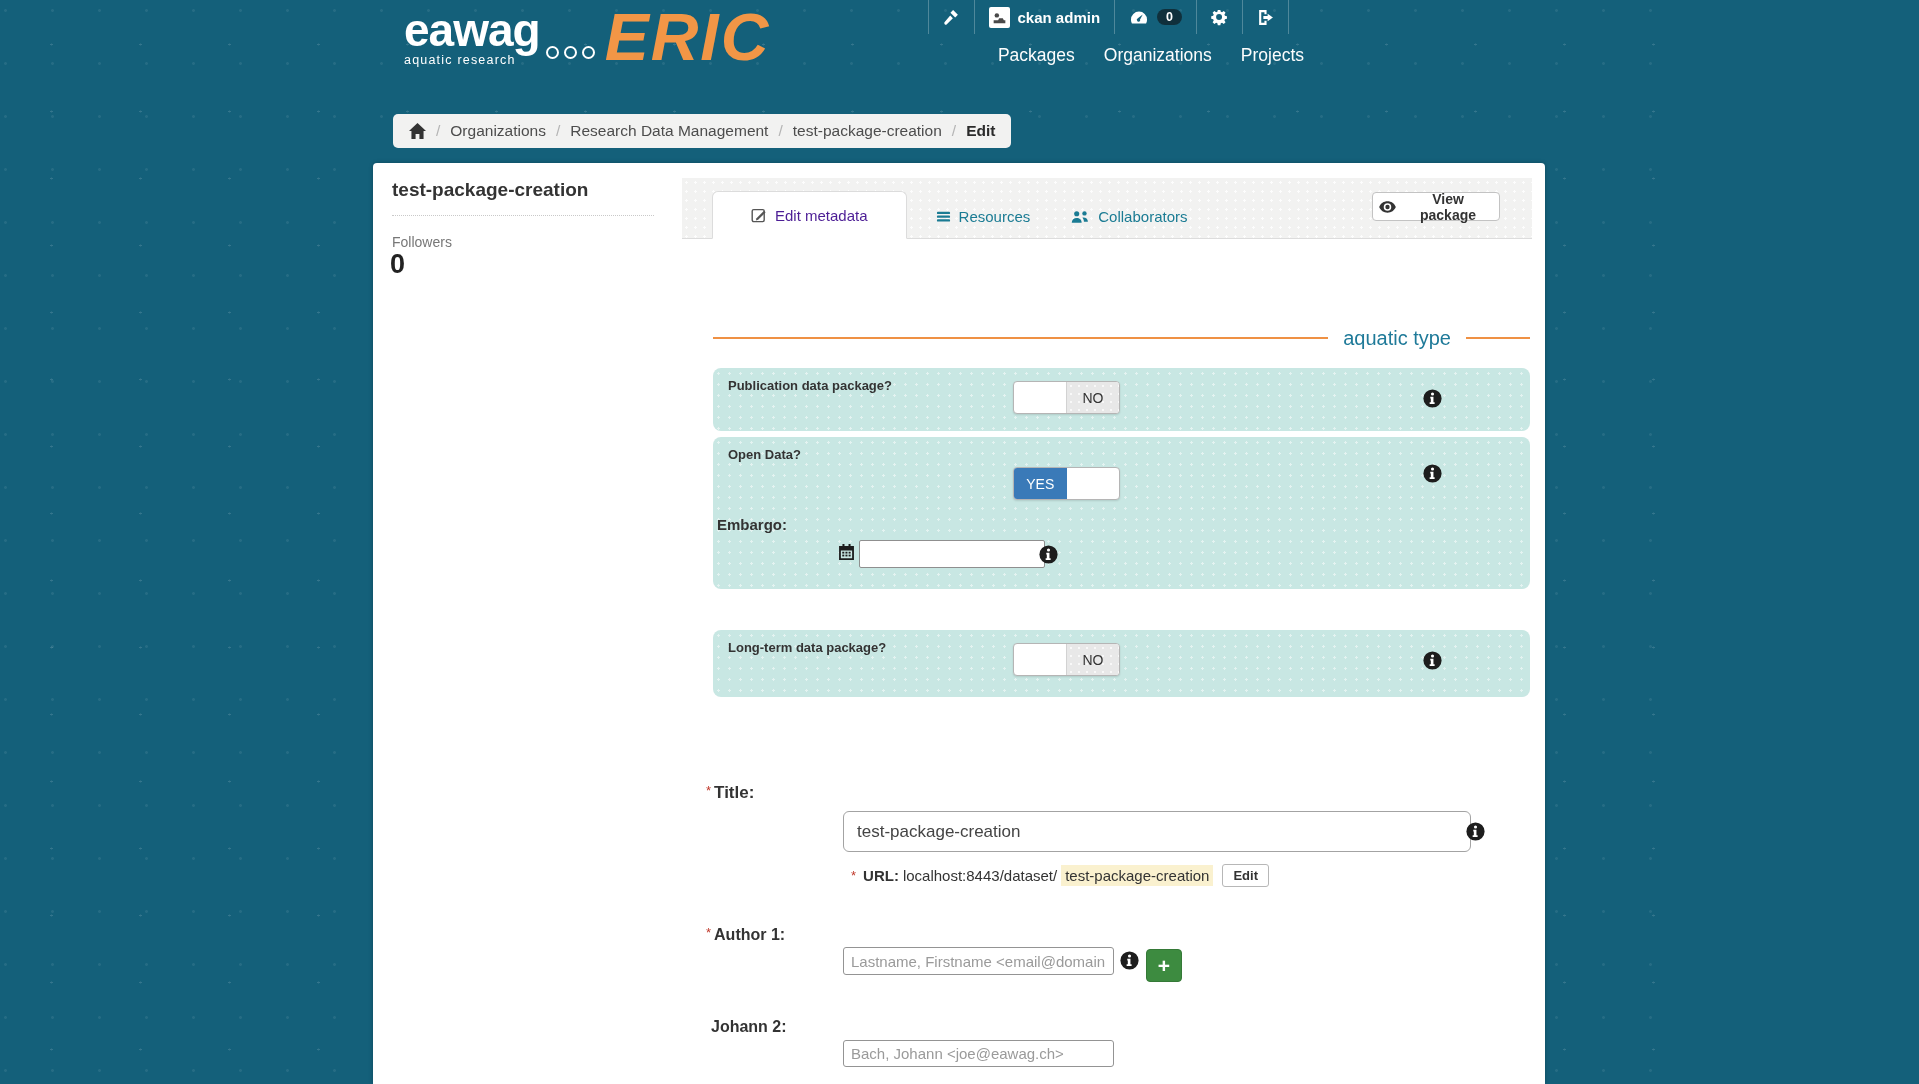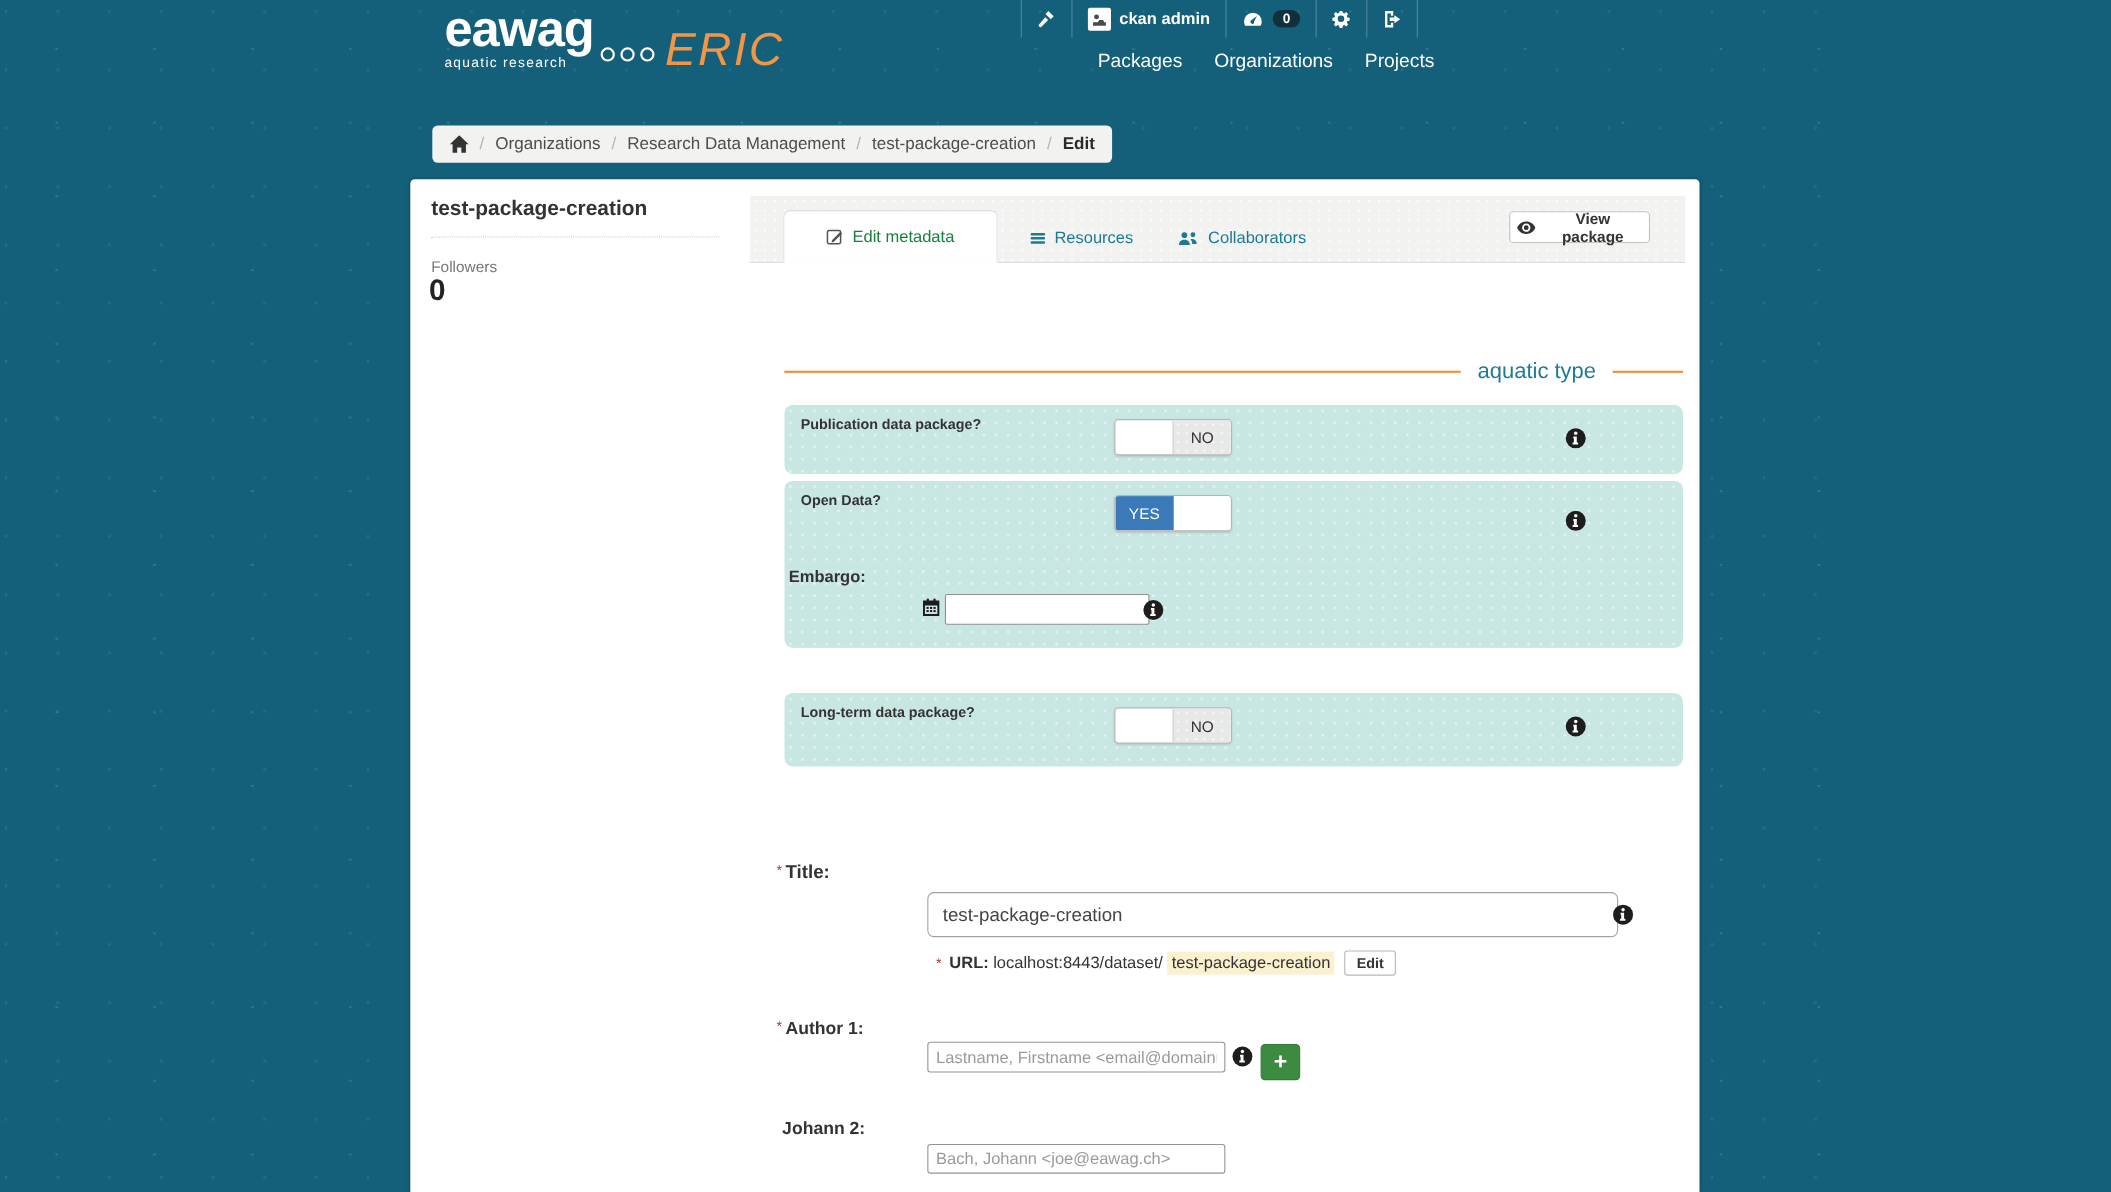--- a/index.html
+++ b/index.html
@@ -9,21 +9,21 @@
        background-image:radial-gradient(rgba(255,255,255,.14) 1px,transparent 1.6px),
                         radial-gradient(rgba(255,255,255,.08) 1px,transparent 1.6px);
        background-size:89px 67px,47px 53px;background-position:7px 11px,29px 37px;}
   a{text-decoration:none;cursor:pointer;}
   
   .logo{position:absolute;left:404px;top:8px;display:flex;align-items:flex-end;cursor:pointer;}
   .brand{color:#fff;font-weight:bold;font-size:46px;line-height:.82;letter-spacing:-1px;}
   .tagline{display:block;color:#fff;font-size:12.5px;letter-spacing:1.2px;margin-top:3px;}
   .logo-dots{display:flex;gap:5px;margin:0 0 8px 6px;}
   .logo-dots i{width:9px;height:9px;border:2.5px solid #fff;border-radius:50%;display:block;}
-  .logo-eric{color:#f29646;font-size:42px;font-style:italic;font-weight:normal;letter-spacing:2px;line-height:.9;margin-left:10px;}
+  .logo-eric{color:#f29646;font-size:66px;font-style:italic;font-weight:bold;letter-spacing:2px;line-height:.9;margin-left:10px;}
   .account-strip{position:absolute;top:0;right:389px;height:34px;display:flex;align-items:stretch;}
   .acct-item{display:flex;align-items:center;gap:8px;padding:0 14px;border-left:1px solid rgba(255,255,255,.25);color:#fff;cursor:pointer;}
   .acct-item:last-child{border-right:1px solid rgba(255,255,255,.25);}
   .acct-name{font-size:15px;font-weight:bold;color:#fff;}
   .avatar{width:21px;height:21px;background:#fff;border-radius:2px;display:flex;align-items:center;justify-content:center;}
   .notif-badge{background:#10303c;color:#fff;font-size:12.5px;font-weight:bold;border-radius:9px;padding:2px 9px;line-height:1;}
   .main-nav{position:absolute;top:45px;right:374px;display:flex;gap:29px;}
   .main-nav a{color:#fdfdfd;font-size:17.5px;}
   
   .breadcrumb{position:absolute;left:393px;top:114px;height:34px;background:#f2f2f1;border-radius:5px;
@@ -38,21 +38,21 @@
   .dotted-rule{position:absolute;left:19px;top:52px;width:262px;border-top:1px dotted #c9c9c9;}
   .followers-label{position:absolute;left:19px;top:71px;font-size:14px;color:#777;}
   .followers-count{position:absolute;left:17px;top:86px;font-size:27px;font-weight:bold;color:#222;}
   
   .tab-strip{position:absolute;left:309px;top:15px;width:850px;height:60px;background-color:#f2f2f1;
              background-image:radial-gradient(rgba(255,255,255,.85) 1px,transparent 1.4px);background-size:9px 9px;
              border-bottom:1px solid #dcdcdc;}
   .tabs-row{position:absolute;left:30px;bottom:-1px;display:flex;align-items:flex-end;}
   .tab{display:flex;align-items:center;gap:8px;height:45px;padding:0 12px;font-size:15px;color:#1a7b93;cursor:pointer;margin-left:17px;}
   .tab.active{background:#fff;border:1px solid #dcdcdc;border-bottom:1px solid #fff;border-radius:6px 6px 0 0;
-              color:#15803d;padding:0 38px;margin-left:0;height:46px;}
+              color:#4c1d95;padding:0 38px;margin-left:0;height:46px;}
   .tab .t-icon{display:flex;align-items:center;}
   .view-pkg{position:absolute;left:999px;top:29px;width:128px;height:29px;background:#fff;border:1px solid #c3c3c3;
             border-radius:4px;display:flex;align-items:center;justify-content:center;gap:7px;
             font-size:14px;font-weight:bold;color:#333;cursor:pointer;font-family:inherit;}
   
   .section-head{position:absolute;left:340px;width:817px;height:24px;display:flex;align-items:center;gap:15px;}
   .section-head .line{flex:1;border-top:2px solid #ef9144;}
   .section-head .line.short{flex:0 0 64px;}
   .section-head span{color:#1f7a99;font-size:20px;white-space:nowrap;}
   
@@ -236,21 +236,21 @@
         <svg width="19" height="19" viewBox="0 0 18 18">
             <circle cx="9" cy="9" r="8.6" fill="#1d1d1d"></circle>
             <circle cx="9" cy="4.7" r="1.5" fill="#fff"></circle>
             <path d="M6.9 7.4h3v5.1h1.1v1.7H6.3v-1.7h1.1V9.1H6.9z" fill="#fff"></path>
           </svg>
       </span>
     </div>
 
     <div class="mint" style="top:274px;height:152px;">
       <div class="q-label">Open Data?</div>
-      <div class="toggle state-yes" style="top:13px;">
+      <div class="toggle state-yes" style="top:30px;">
         <span class="half left">YES</span>
         <span class="half right"></span>
       </div>
       <span class="info-ic" style="left:710px;top:27px;">
         <svg width="19" height="19" viewBox="0 0 18 18">
             <circle cx="9" cy="9" r="8.6" fill="#1d1d1d"></circle>
             <circle cx="9" cy="4.7" r="1.5" fill="#fff"></circle>
             <path d="M6.9 7.4h3v5.1h1.1v1.7H6.3v-1.7h1.1V9.1H6.9z" fill="#fff"></path>
           </svg>
       </span>

